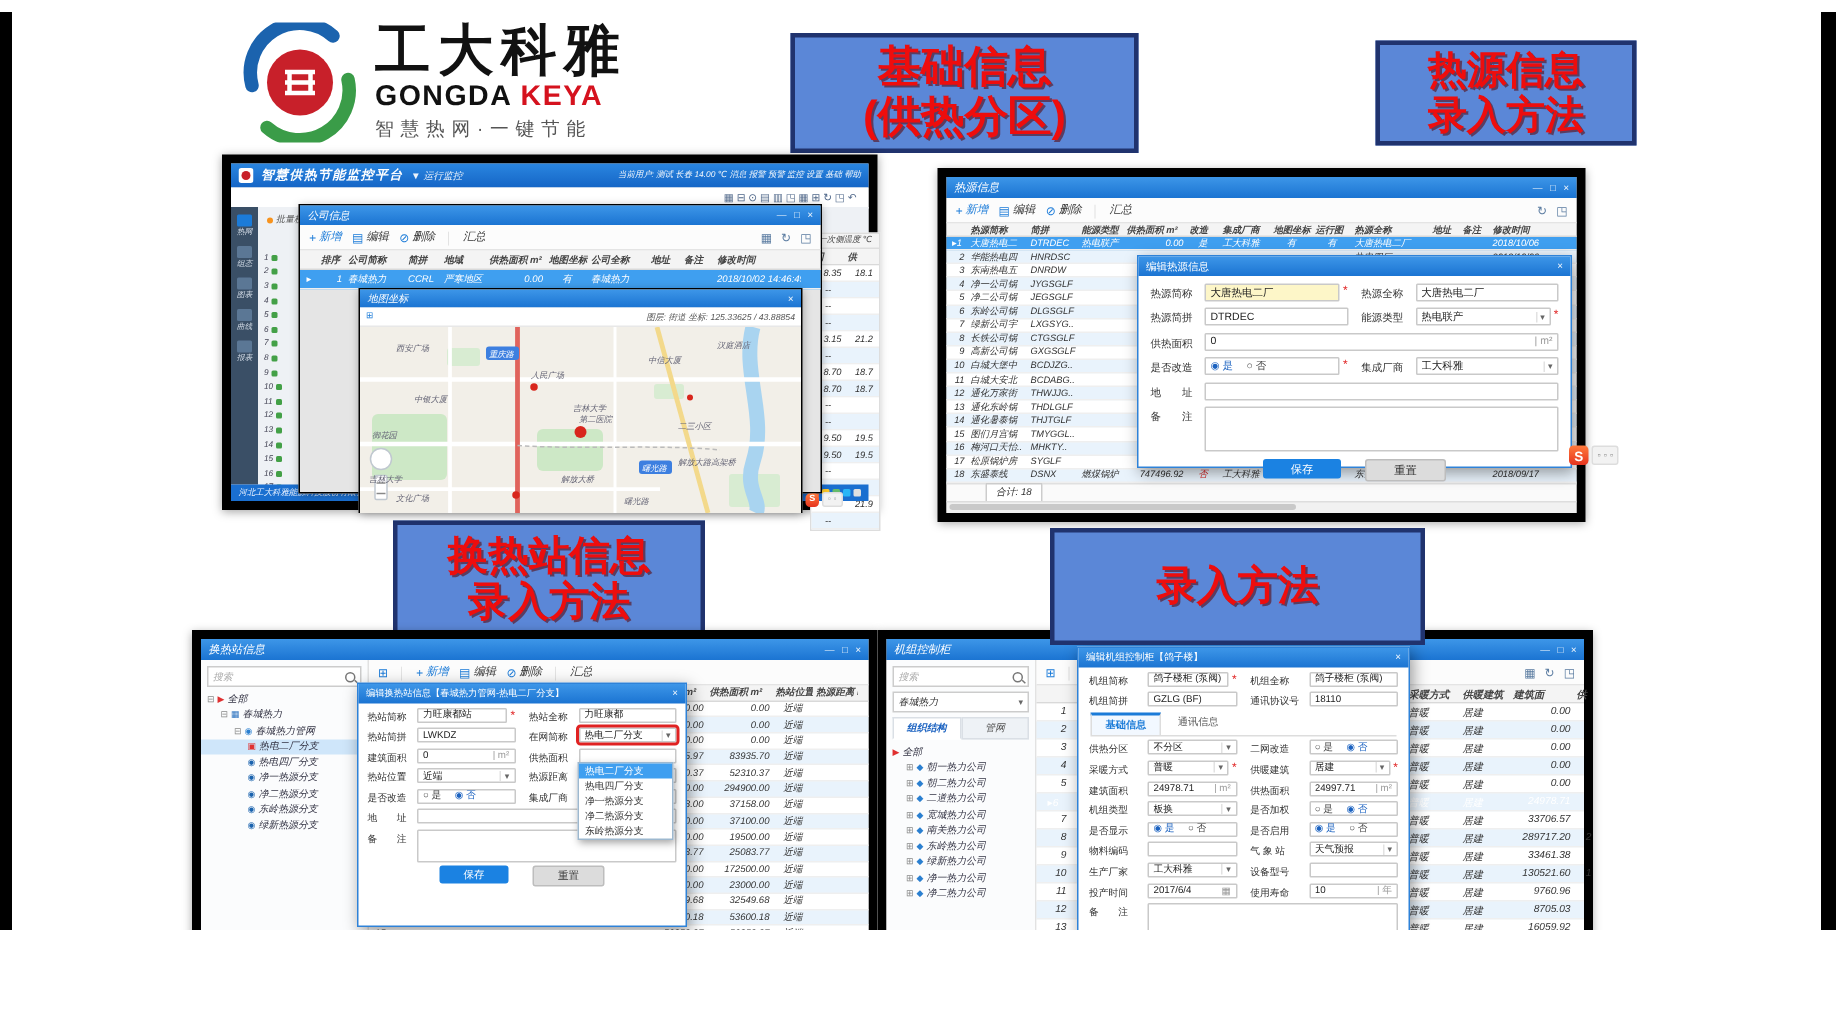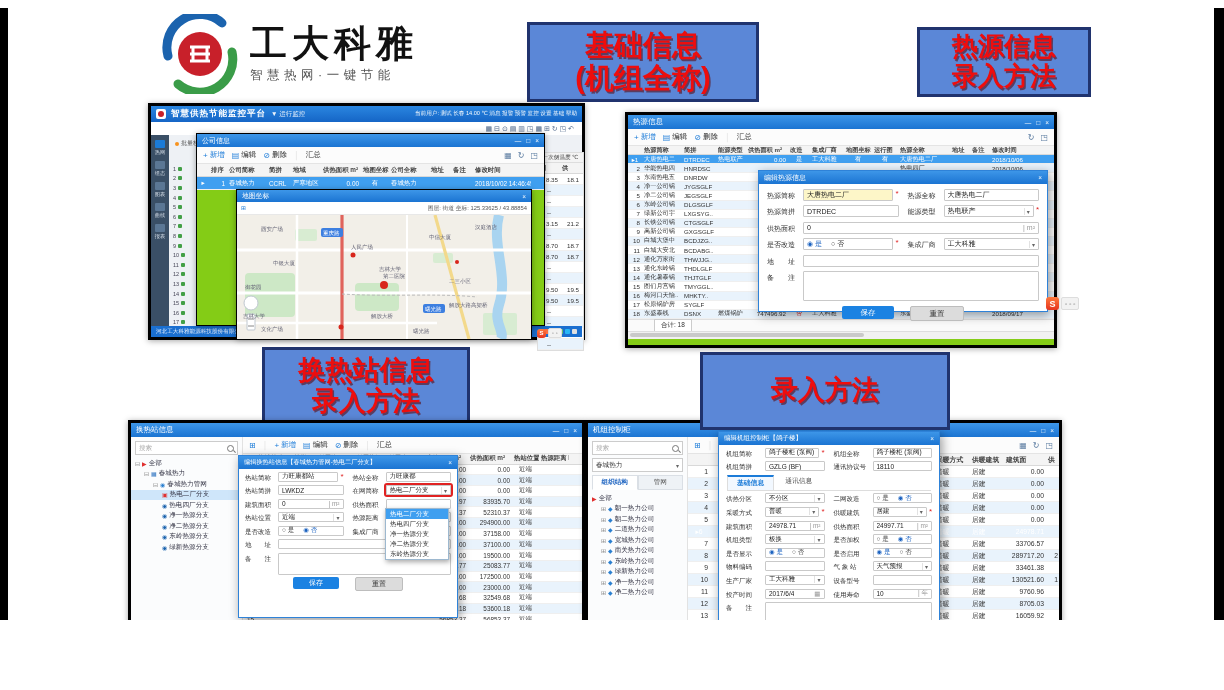--- a/index.html
+++ b/index.html
@@ -11,21 +11,21 @@
   #logo .mark{width:80px;height:80px;position:relative;}
   #logo .txt{display:flex;flex-direction:column;}
   #logo .cn{font-size:37px;font-weight:bold;color:#111;letter-spacing:5px;line-height:40px;}
   #logo .en{font-size:19px;font-weight:bold;letter-spacing:1px;line-height:21px;}
   #logo .en .g{color:#111;} #logo .en .k{color:#d5121e;}
   #logo .slogan{font-size:12.5px;color:#555;letter-spacing:4.5px;margin-top:3px;}
   
   .lblbox{position:absolute;background:#5b87d7;border:3px solid #20336e;display:flex;flex-direction:column;align-items:center;justify-content:center;}
   .lblbox .t{font-weight:900;color:#ee0d0d;text-shadow:1.5px 1.5px 0 rgba(90,0,0,.55);line-height:1.15;white-space:nowrap;}
   
-  .win{position:absolute;background:#84cc16;border:3px solid #000000;box-shadow:0 1px 6px rgba(0,0,0,.35);box-sizing:border-box;}
+  .win{position:absolute;background:#e5e5e5;border:6px solid #000000;box-shadow:0 1px 6px rgba(0,0,0,.35);box-sizing:border-box;font-style:italic;}
   .tbar{height:14px;background:linear-gradient(#3d96e8,#1b74d2);color:#fff;display:flex;align-items:center;padding:0 5px;font-size:7.5px;gap:4px;}
   .tbar .wctl{margin-left:auto;display:flex;gap:5px;font-size:6.5px;opacity:.95;}
   .toolbar{height:16px;display:flex;align-items:center;gap:7px;padding:0 6px;background:#fcfcfc;border-bottom:1px solid #e4e4e4;font-size:7.5px;color:#333;}
   .toolbar .ic{color:#1b7bd8;font-size:8px;}
   .toolbar .sep{color:#ddd;}
   .toolbar .right{margin-left:auto;display:flex;gap:6px;color:#5a7ba0;font-size:8px;}
   
   .tbl{font-size:6.6px;color:#333;}
   .tbl .tr{display:flex;align-items:center;border-bottom:1px solid #efefef;background:#fff;}
   .tbl .tr:nth-child(odd):not(.th){background:#e9f3fc;}
@@ -131,27 +131,28 @@
     <div class="mark">
       <svg width="80" height="80" viewBox="0 0 80 80">
         <path d="M62,9 A33,33 0 0 0 8,42" fill="none" stroke="#1b63ae" stroke-width="9" stroke-linecap="round"></path>
         <path d="M18,70 A33,33 0 0 0 72,38" fill="none" stroke="#3a9c48" stroke-width="9" stroke-linecap="round"></path>
         <circle cx="40" cy="40" r="22" fill="#c8202a"></circle>
         <path d="M30 33 h20 M30 40 h20 M30 47 h20 M33 33 v14 M47 33 v14" stroke="#fff" stroke-width="3" fill="none"></path>
       </svg>
     </div>
     <div class="txt">
       <div class="cn">工大科雅</div>
+      <div class="en"><span class="g">GONGDA</span> <span class="k">KEYA</span></div>
       <div class="slogan">智慧热网·一键节能</div>
     </div>
   </div>
 
   <div class="lblbox" style="left:527px;top:22px;width:226px;height:74px;">
     <div class="t" style="font-size:29px;">基础信息</div>
-    <div class="t" style="font-size:29px;">(机组全称)</div>
+    <div class="t" style="font-size:29px;">(供热分区)</div>
   </div>
   <div class="lblbox" style="left:917px;top:27px;width:168px;height:64px;">
     <div class="t" style="font-size:26px;">热源信息</div>
     <div class="t" style="font-size:26px;">录入方法</div>
   </div>
   <div class="lblbox" style="left:262px;top:347px;width:202px;height:72px;">
     <div class="t" style="font-size:27px;">换热站信息</div>
     <div class="t" style="font-size:27px;">录入方法</div>
   </div>
 

